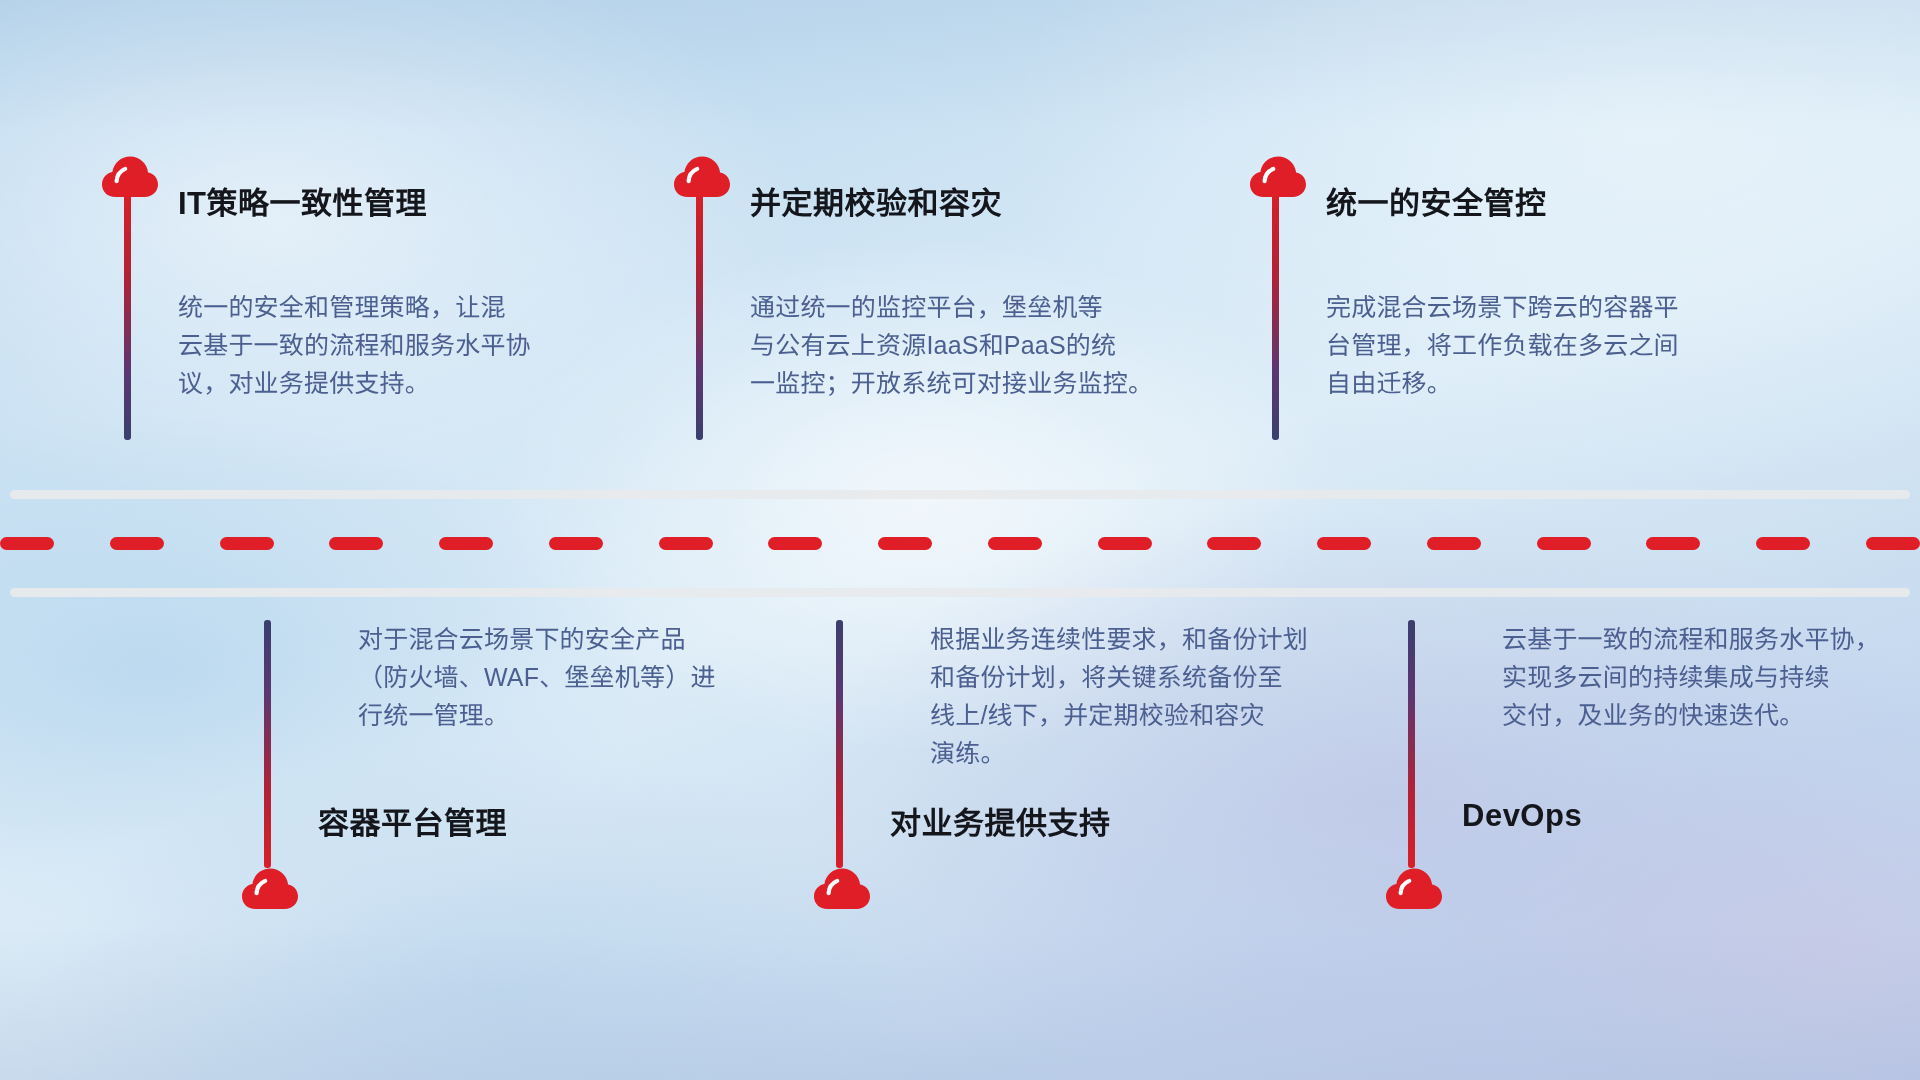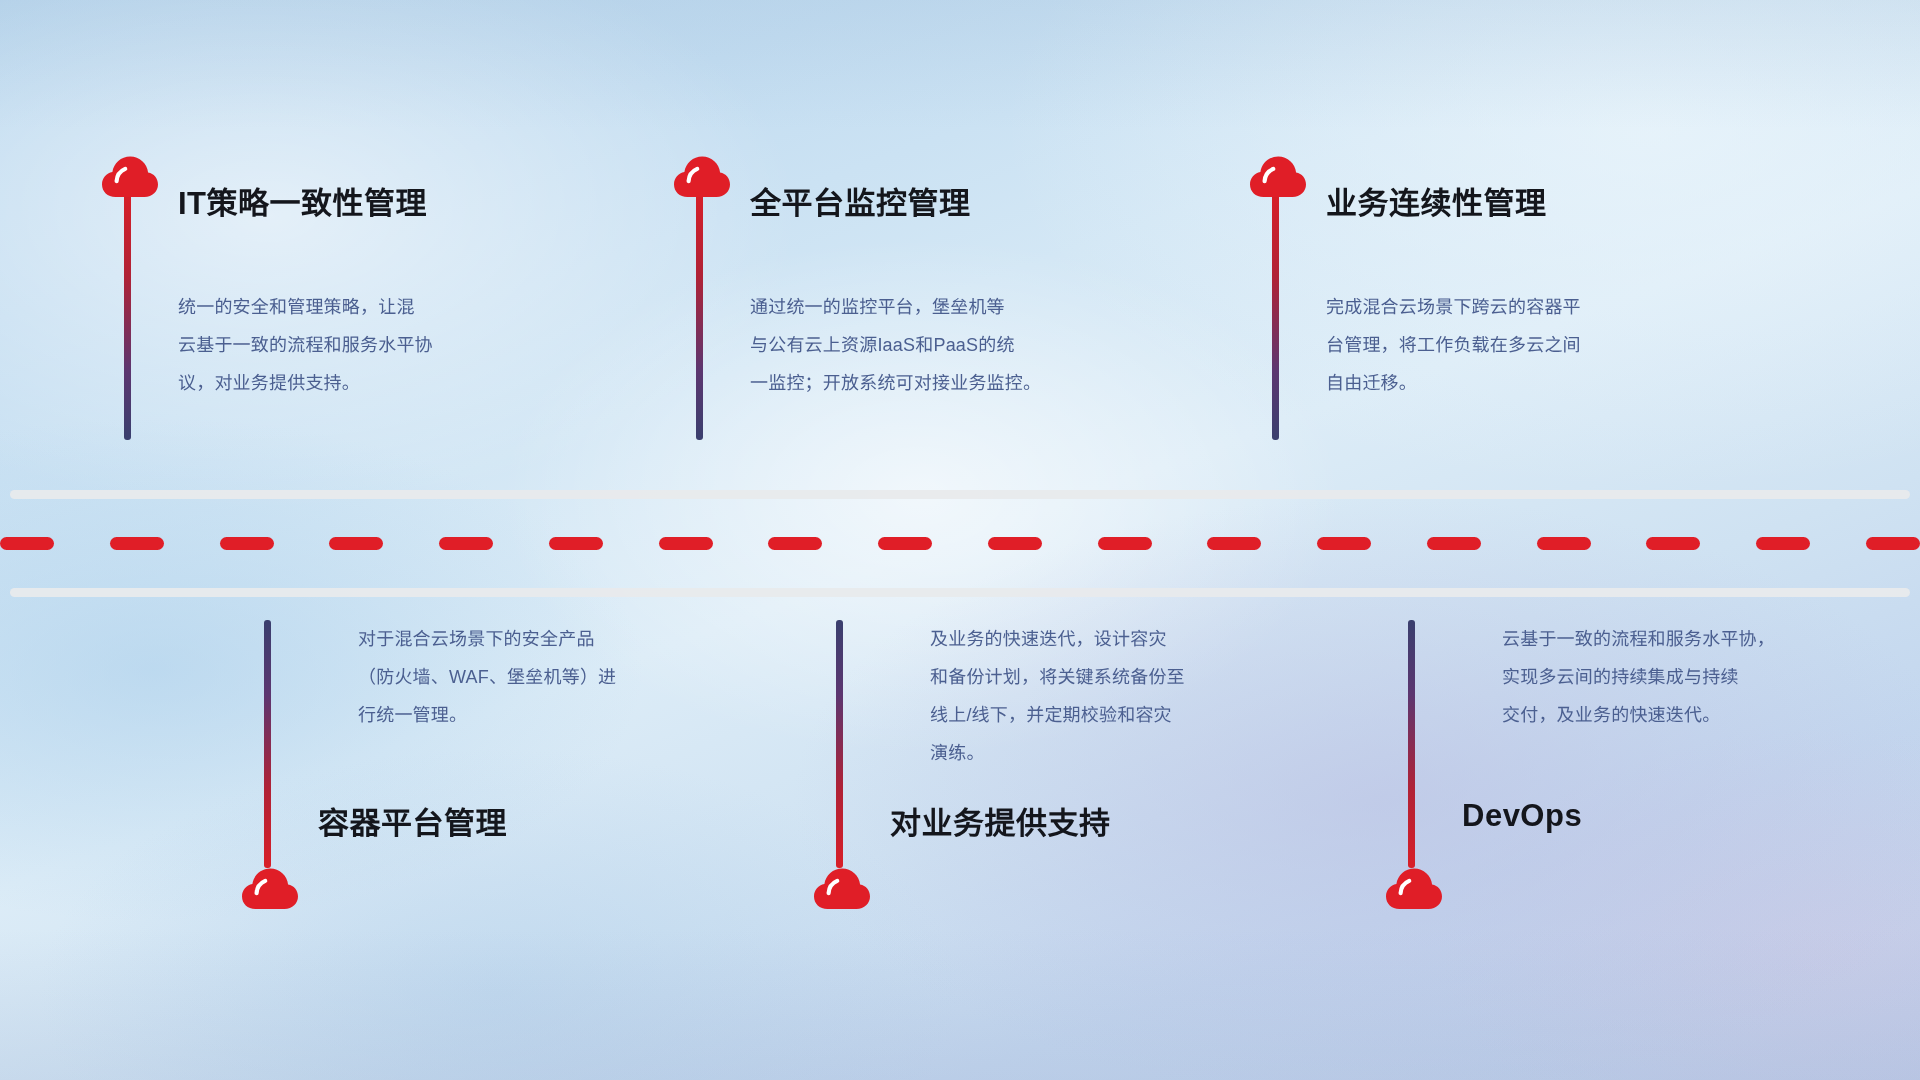--- a/index.html
+++ b/index.html
@@ -147,21 +147,21 @@
   .card-title {
     position: absolute;
     font-size: 31px;
     font-weight: 700;
     color: #14161c;
     letter-spacing: 0.5px;
     white-space: nowrap;
   }
   .card-body {
     position: absolute;
-    font-size: 18px;
+    font-size: 25px;
     line-height: 38px;
     color: #4b5f90;
     width: 405px;
     white-space: pre-line;
     letter-spacing: 0.2px;
   }
 
   
   .card-top .card-title { left: 78px; top: 28px; }
   .card-top .card-body  { left: 78px; top: 138px; }
@@ -200,37 +200,37 @@
   <div class="card card-top" style="left:672px;">
     <div class="marker">
       <div class="stem stem-top"></div>
       <div class="cloud cloud-top">
         <svg width="60" height="50" viewBox="0 0 60 50" xmlns="http://www.w3.org/2000/svg" aria-hidden="true">
           <path d="M15.5 47C7.5 47 2 41.4 2 34.4c0-6.3 4.4-11.4 10.4-12.4C13.6 13.3 21 6.5 30.2 6.5c9.4 0 17 7 17.9 16.1 5.8 1 9.9 5.9 9.9 11.9C58 41.4 52.4 47 44.5 47Z" fill="#e01e27"></path>
           <path d="M16.6 31.2c0.3-5.5 3.7-10.2 8.6-12.3" fill="none" stroke="#ffffff" stroke-width="4.2" stroke-linecap="round"></path>
         </svg>
       </div>
     </div>
-    <div class="card-title">全平台监控管理</div>
+    <div class="card-title">并定期校验和容灾</div>
     <div class="card-body">通过统一的监控平台，堡垒机等
 与公有云上资源IaaS和PaaS的统
 一监控；开放系统可对接业务监控。</div>
   </div>
 
   <div class="card card-top" style="left:1248px;">
     <div class="marker">
       <div class="stem stem-top"></div>
       <div class="cloud cloud-top">
         <svg width="60" height="50" viewBox="0 0 60 50" xmlns="http://www.w3.org/2000/svg" aria-hidden="true">
           <path d="M15.5 47C7.5 47 2 41.4 2 34.4c0-6.3 4.4-11.4 10.4-12.4C13.6 13.3 21 6.5 30.2 6.5c9.4 0 17 7 17.9 16.1 5.8 1 9.9 5.9 9.9 11.9C58 41.4 52.4 47 44.5 47Z" fill="#e01e27"></path>
           <path d="M16.6 31.2c0.3-5.5 3.7-10.2 8.6-12.3" fill="none" stroke="#ffffff" stroke-width="4.2" stroke-linecap="round"></path>
         </svg>
       </div>
     </div>
-    <div class="card-title">业务连续性管理</div>
+    <div class="card-title">统一的安全管控</div>
     <div class="card-body">完成混合云场景下跨云的容器平
 台管理，将工作负载在多云之间
 自由迁移。</div>
   </div>
 
   <div class="divider-band">
     <div class="rail rail-top"></div>
     <div class="dashed-line" id="dashed-line">
         <span class="dash" style="background: rgb(224, 30, 39);"></span>
         <span class="dash" style="background: rgb(224, 30, 39);"></span>
@@ -273,21 +273,21 @@
   <div class="card card-bottom" style="left:812px;">
     <div class="marker">
       <div class="stem stem-bottom"></div>
       <div class="cloud cloud-bottom">
         <svg width="60" height="50" viewBox="0 0 60 50" xmlns="http://www.w3.org/2000/svg" aria-hidden="true">
           <path d="M15.5 47C7.5 47 2 41.4 2 34.4c0-6.3 4.4-11.4 10.4-12.4C13.6 13.3 21 6.5 30.2 6.5c9.4 0 17 7 17.9 16.1 5.8 1 9.9 5.9 9.9 11.9C58 41.4 52.4 47 44.5 47Z" fill="#e01e27"></path>
           <path d="M16.6 31.2c0.3-5.5 3.7-10.2 8.6-12.3" fill="none" stroke="#ffffff" stroke-width="4.2" stroke-linecap="round"></path>
         </svg>
       </div>
     </div>
-    <div class="card-body">及业务的快速迭代，设计容灾
+    <div class="card-body">根据业务连续性要求，和备份计划
 和备份计划，将关键系统备份至
 线上/线下，并定期校验和容灾
 演练。</div>
     <div class="card-title">对业务提供支持</div>
   </div>
 
   <div class="card card-bottom" style="left:1384px;">
     <div class="marker">
       <div class="stem stem-bottom"></div>
       <div class="cloud cloud-bottom">

